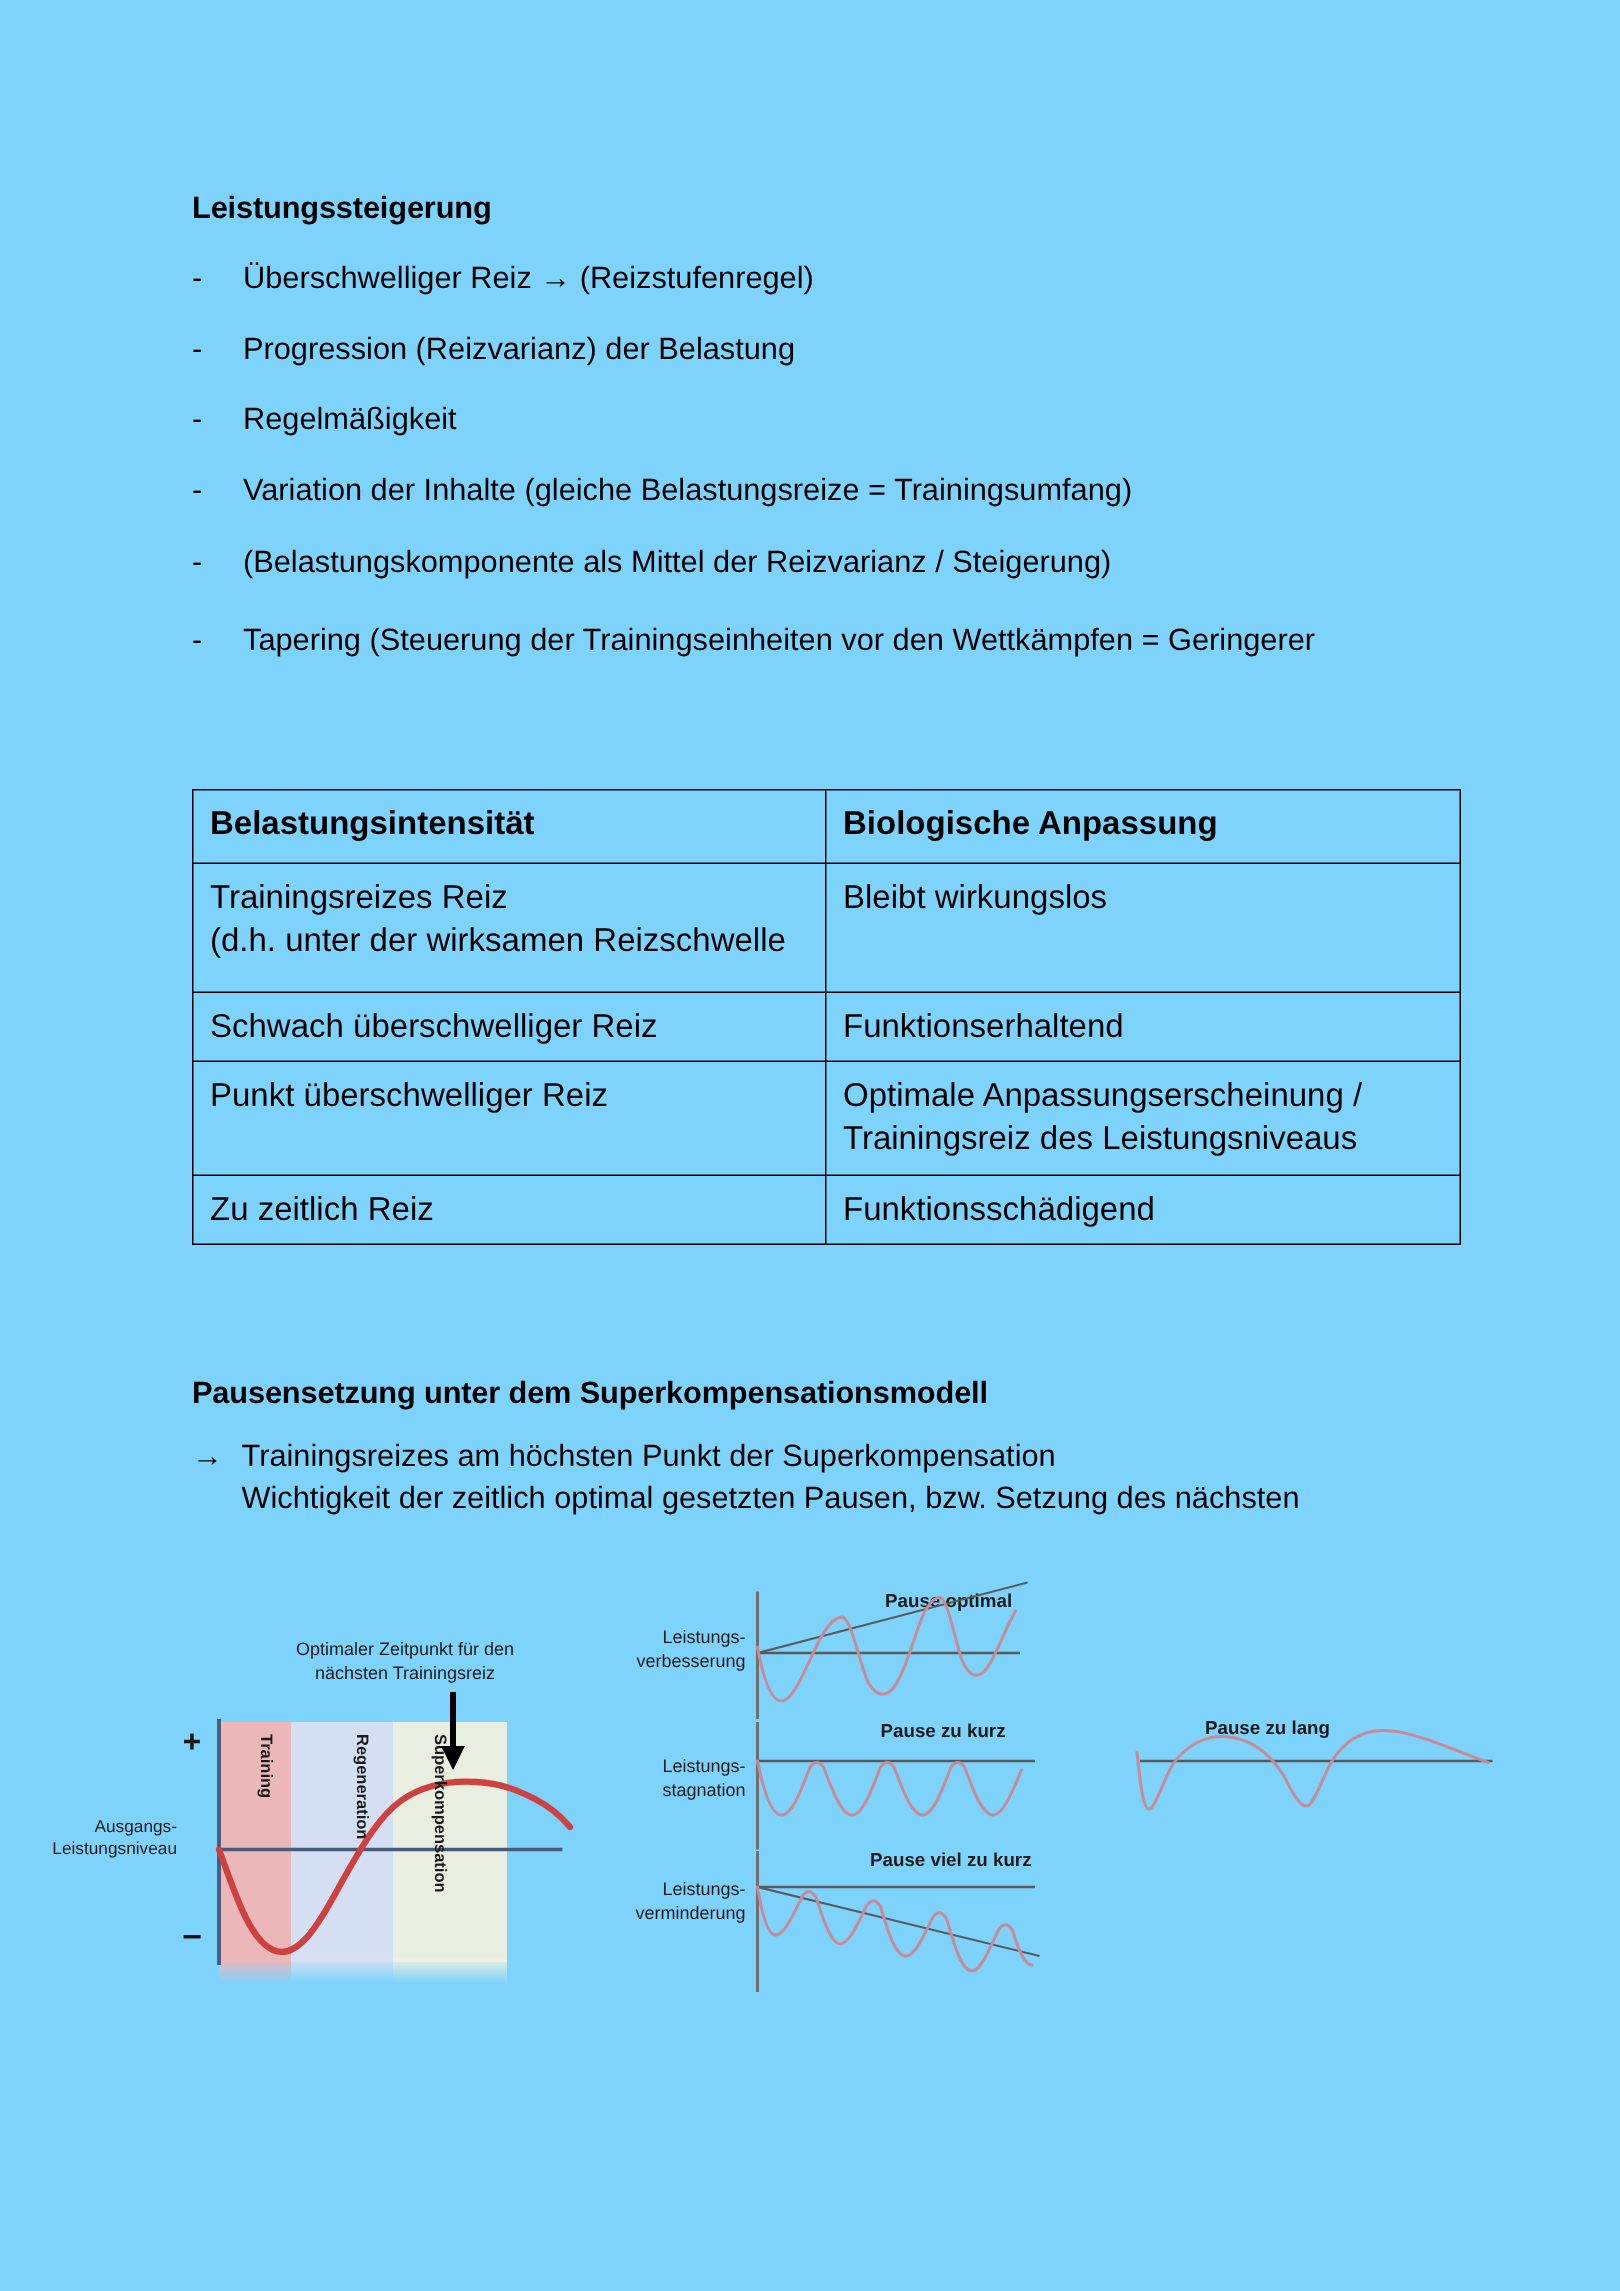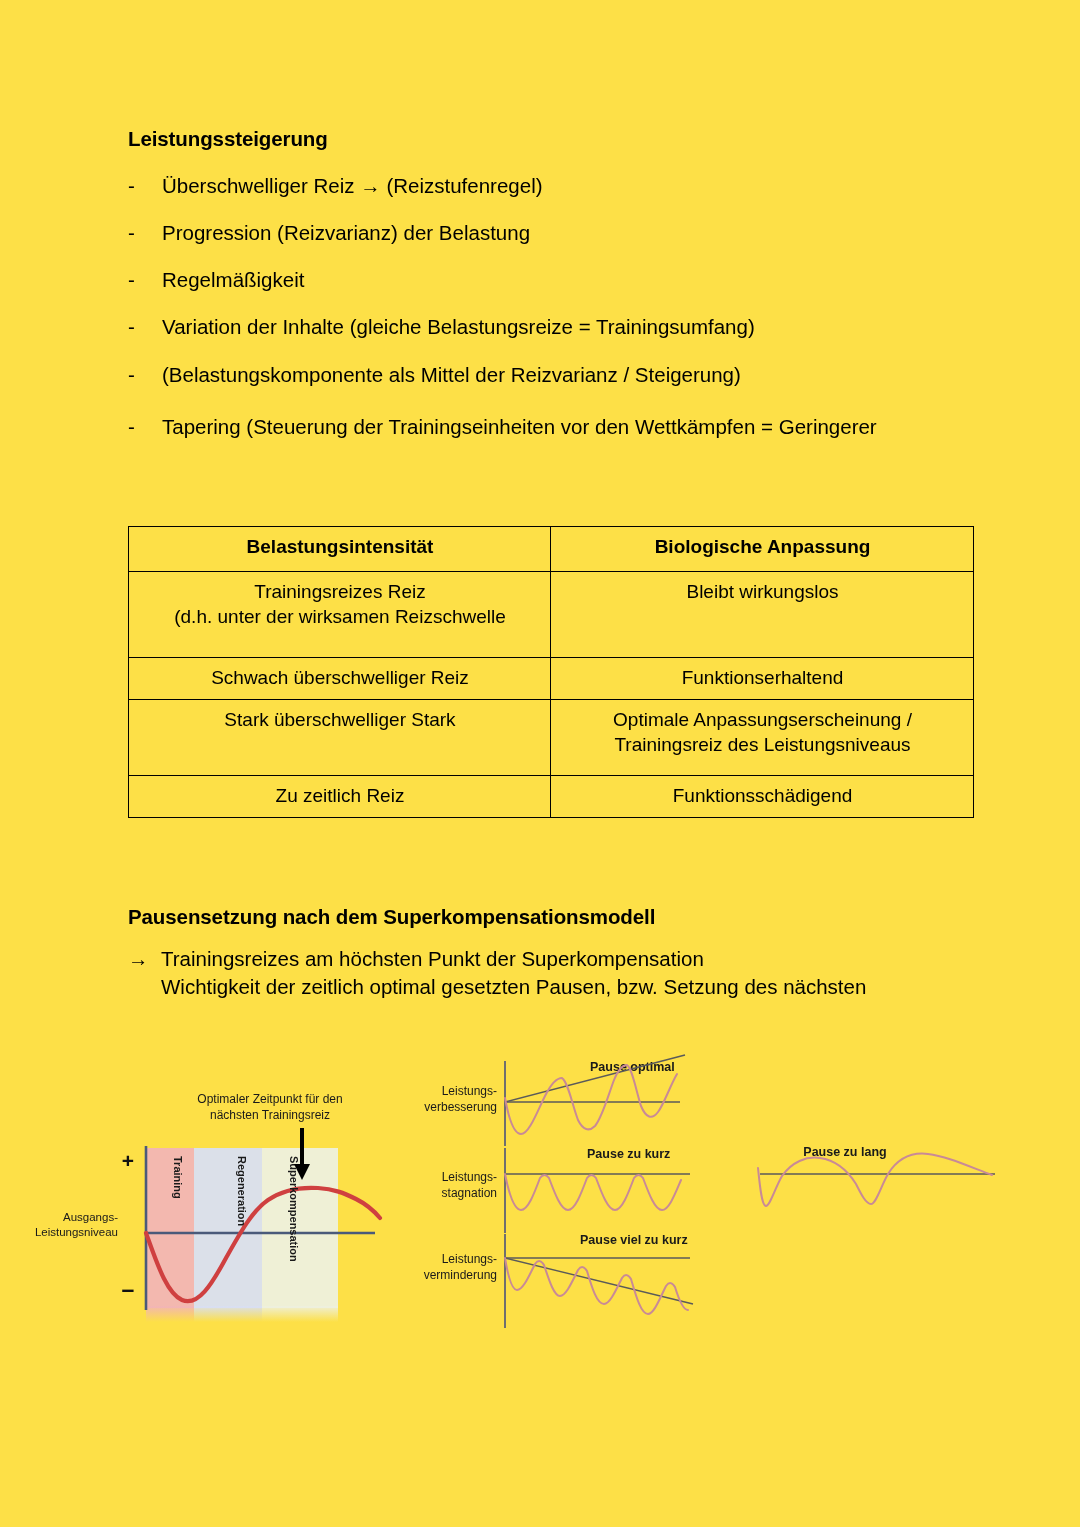--- a/index.html
+++ b/index.html
@@ -9,21 +9,21 @@
     background: #ffffff;
   }
   body {
     font-family: "Liberation Sans", sans-serif;
     color: #000000;
   }
   #page {
     position: relative;
     width: 1080px;
     height: 1527px;
-    background: #fde047;
+    background: #7dd3fc;
     overflow: hidden;
   }
   .content {
     position: absolute;
     left: 128px;
     top: 0;
     width: 845px;
   }
 
   
@@ -62,23 +62,23 @@
     border-collapse: collapse;
     width: 845px;
     table-layout: fixed;
     margin-top: 18px;
   }
   table.reiz-table td,
   table.reiz-table th {
     border: 1.3px solid #000000;
     vertical-align: top;
     padding: 8px 10px 8px 11px;
-    font-size: 19px;
+    font-size: 22px;
     line-height: 1.3;
-    text-align: center;
+    text-align: left;
     font-weight: normal;
   }
   table.reiz-table th {
     font-weight: bold;
     padding-bottom: 12px;
   }
   table.reiz-table col.c1 { width: 422px; }
   table.reiz-table col.c2 { width: 423px; }
   .cell-line { display: block; }
 
@@ -169,40 +169,40 @@
         <tr style="height:36px">
           <td>
             <span class="cell-line">Schwach überschwelliger Reiz</span>
           </td>
           <td>
             <span class="cell-line">Funktionserhaltend</span>
           </td>
         </tr>
         <tr style="height:76px">
           <td>
-            <span class="cell-line">Stark überschwelliger Stark</span>
+            <span class="cell-line">Punkt überschwelliger Reiz</span>
           </td>
           <td>
             <span class="cell-line">Optimale Anpassungserscheinung /</span>
             <span class="cell-line">Trainingsreiz des Leistungsniveaus</span>
           </td>
         </tr>
         <tr style="height:36px">
           <td>
             <span class="cell-line">Zu zeitlich Reiz</span>
           </td>
           <td>
             <span class="cell-line">Funktionsschädigend</span>
           </td>
         </tr>
       </tbody>
     </table>
 
     <div style="height:86px"></div>
-    <h2 class="section-heading">Pausensetzung nach dem Superkompensationsmodell</h2>
+    <h2 class="section-heading">Pausensetzung unter dem Superkompensationsmodell</h2>
 
     <div class="arrow-para">
       <span class="arrow-glyph">→</span>
       <span class="ap-line">Trainingsreizes am höchsten Punkt der Superkompensation</span>
       <span class="ap-line">Wichtigkeit der zeitlich optimal gesetzten Pausen, bzw. Setzung des nächsten</span>
     </div>
   </div>
 
   <div class="figure-wrap">
     <svg width="1080" height="330" viewBox="0 0 1080 330" xmlns="http://www.w3.org/2000/svg">

